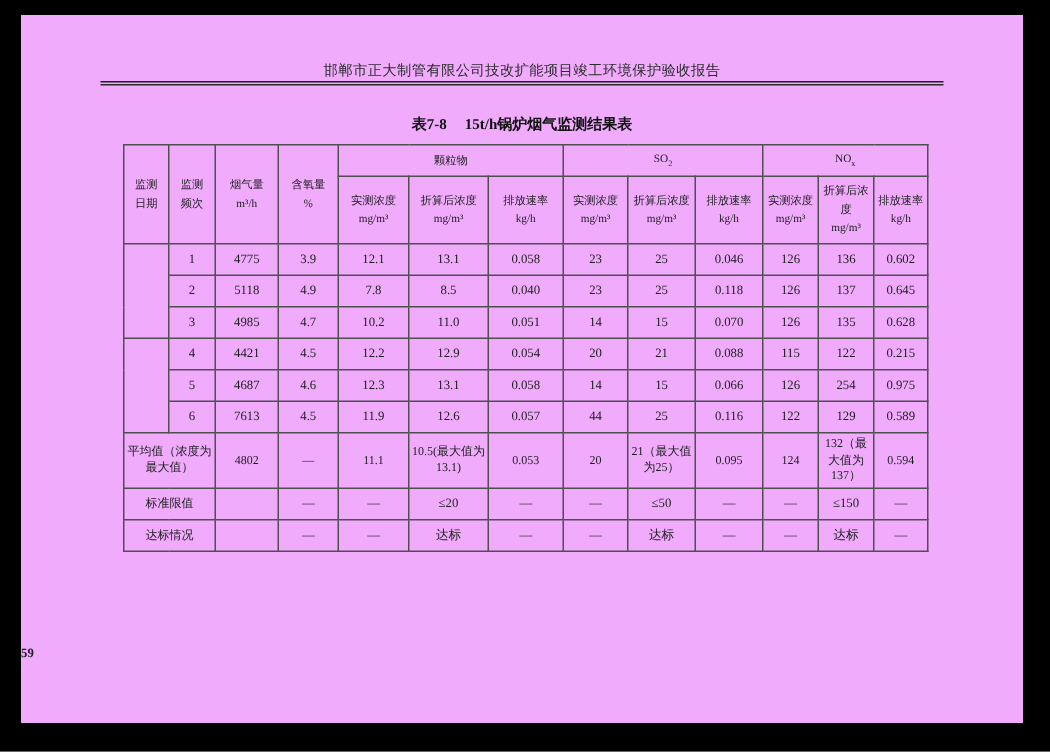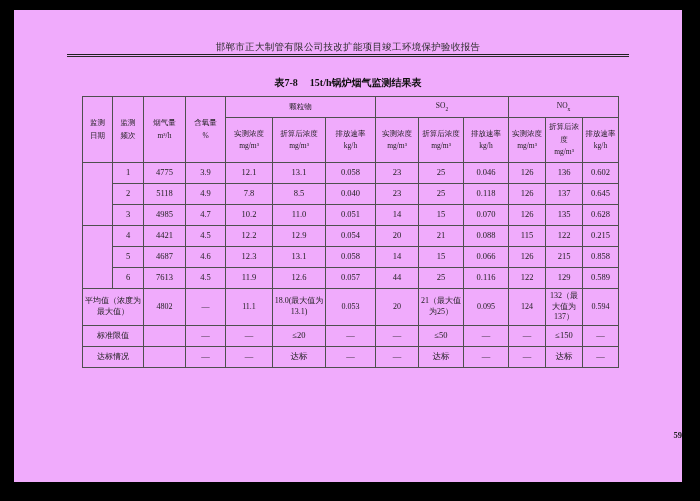--- a/index.html
+++ b/index.html
@@ -21,21 +21,21 @@
   .monitor td { font-size:8.5px; line-height:1.3; }
   .monitor sub { font-size:5.5px; }
   tr.h1 { height:21px; }
   tr.h2 { height:45px; }
   tr.data { height:21px; }
   tr.avg { height:37px;margin-left:18px; }
   tr.avg td { font-size:8px; line-height:1.35; }
   tr.lim, tr.comp { height:21px; }
   td.rowlabel { font-size:8px; line-height:1.35; }
   td.datecell { font-size:8.5px; line-height:1.45;padding-left:40px; }
-  .page-number { position:absolute; top:420px; left:0; width:100%; text-align:right;
+  .page-number { position:absolute; top:420px; left:0; width:100%; text-align:left;
                  font-size:8.5px; font-weight:700; color:#222; }
 </style>
 </head>
 <body>
 
 <div class="page">
 
   <div class="doc-header">邯郸市正大制管有限公司技改扩能项目竣工环境保护验收报告</div>
   <div class="header-rule"></div>
 
@@ -159,22 +159,22 @@
       <td>5</td>
       <td>4687</td>
       <td>4.6</td>
       <td>12.3</td>
       <td>13.1</td>
       <td>0.058</td>
       <td>14</td>
       <td>15</td>
       <td>0.066</td>
       <td>126</td>
-      <td>215</td>
-      <td>0.858</td>
+      <td>254</td>
+      <td>0.975</td>
     </tr>
     <tr class="data">
       <td>6</td>
       <td>7613</td>
       <td>4.5</td>
       <td>11.9</td>
       <td>12.6</td>
       <td>0.057</td>
       <td>44</td>
       <td>25</td>
@@ -182,21 +182,21 @@
       <td>122</td>
       <td>129</td>
       <td>0.589</td>
     </tr>
 
     <tr class="avg">
       <td colspan="2" class="rowlabel">平均值（浓度为最大值）</td>
       <td>4802</td>
       <td>—</td>
       <td>11.1</td>
-      <td>18.0(最大值为13.1)</td>
+      <td>10.5(最大值为13.1)</td>
       <td>0.053</td>
       <td>20</td>
       <td>21（最大值为25）</td>
       <td>0.095</td>
       <td>124</td>
       <td>132（最大值为137）</td>
       <td>0.594</td>
     </tr>
 
     <tr class="lim">

